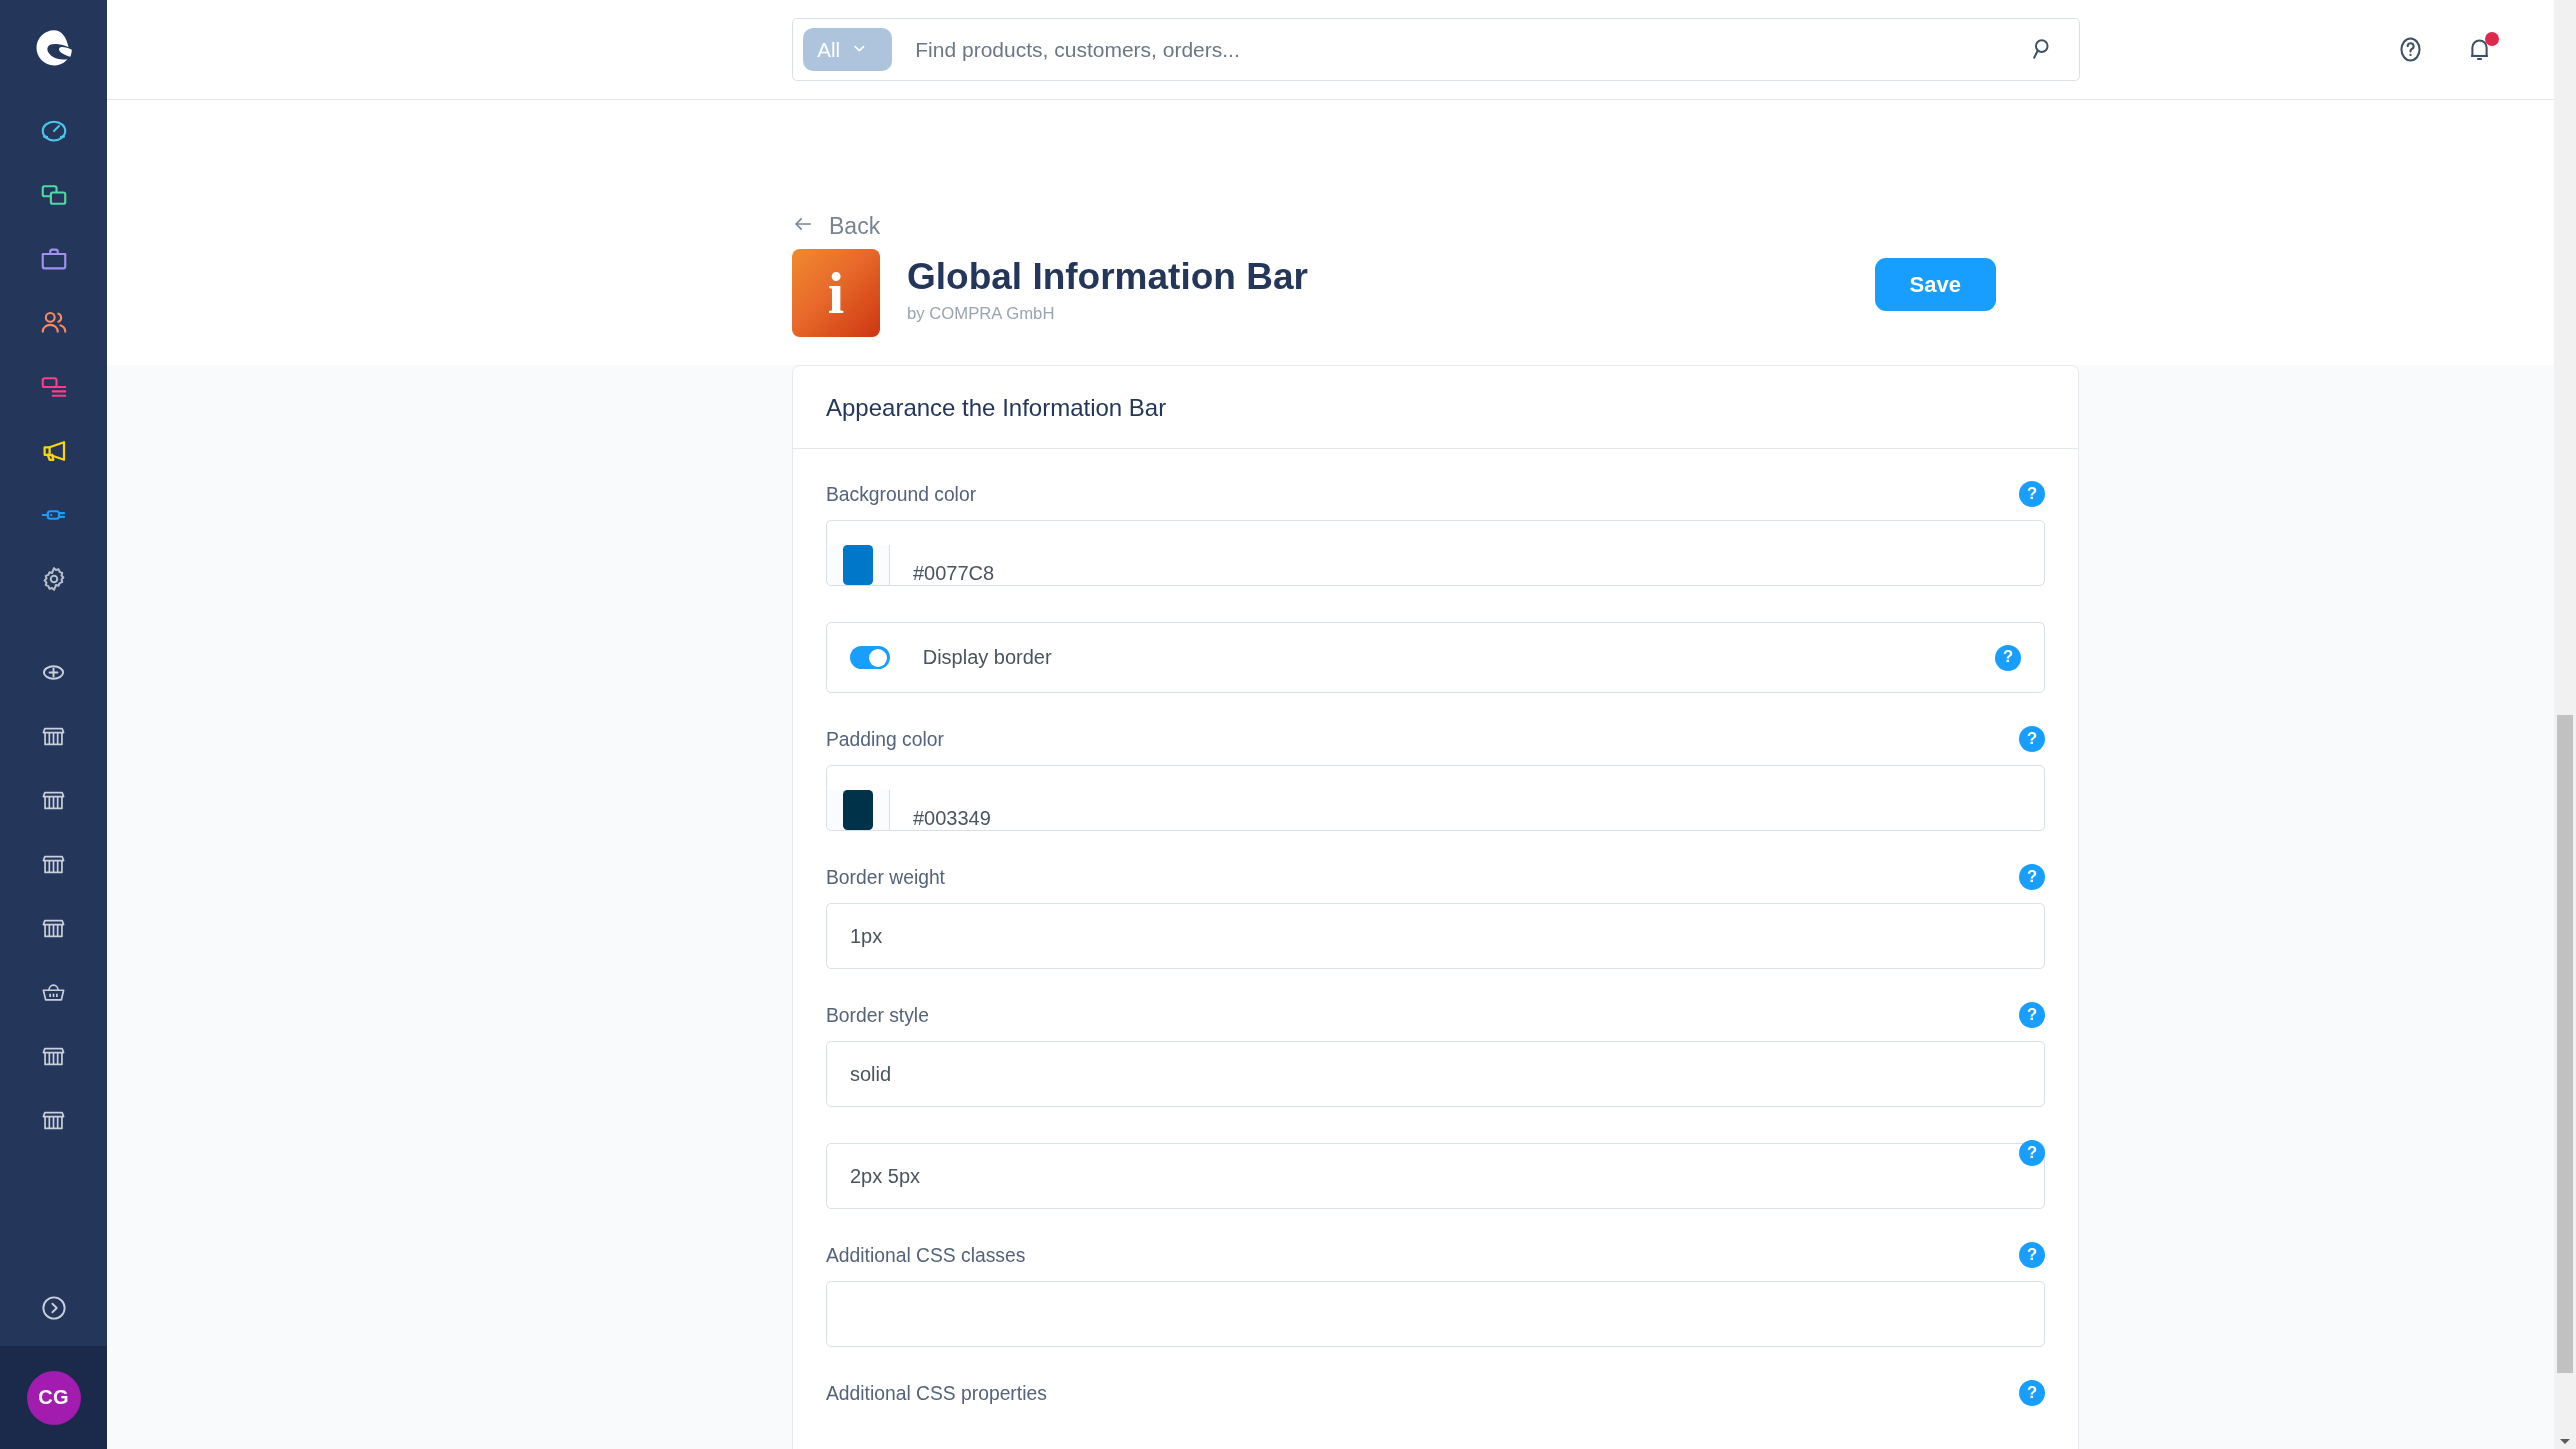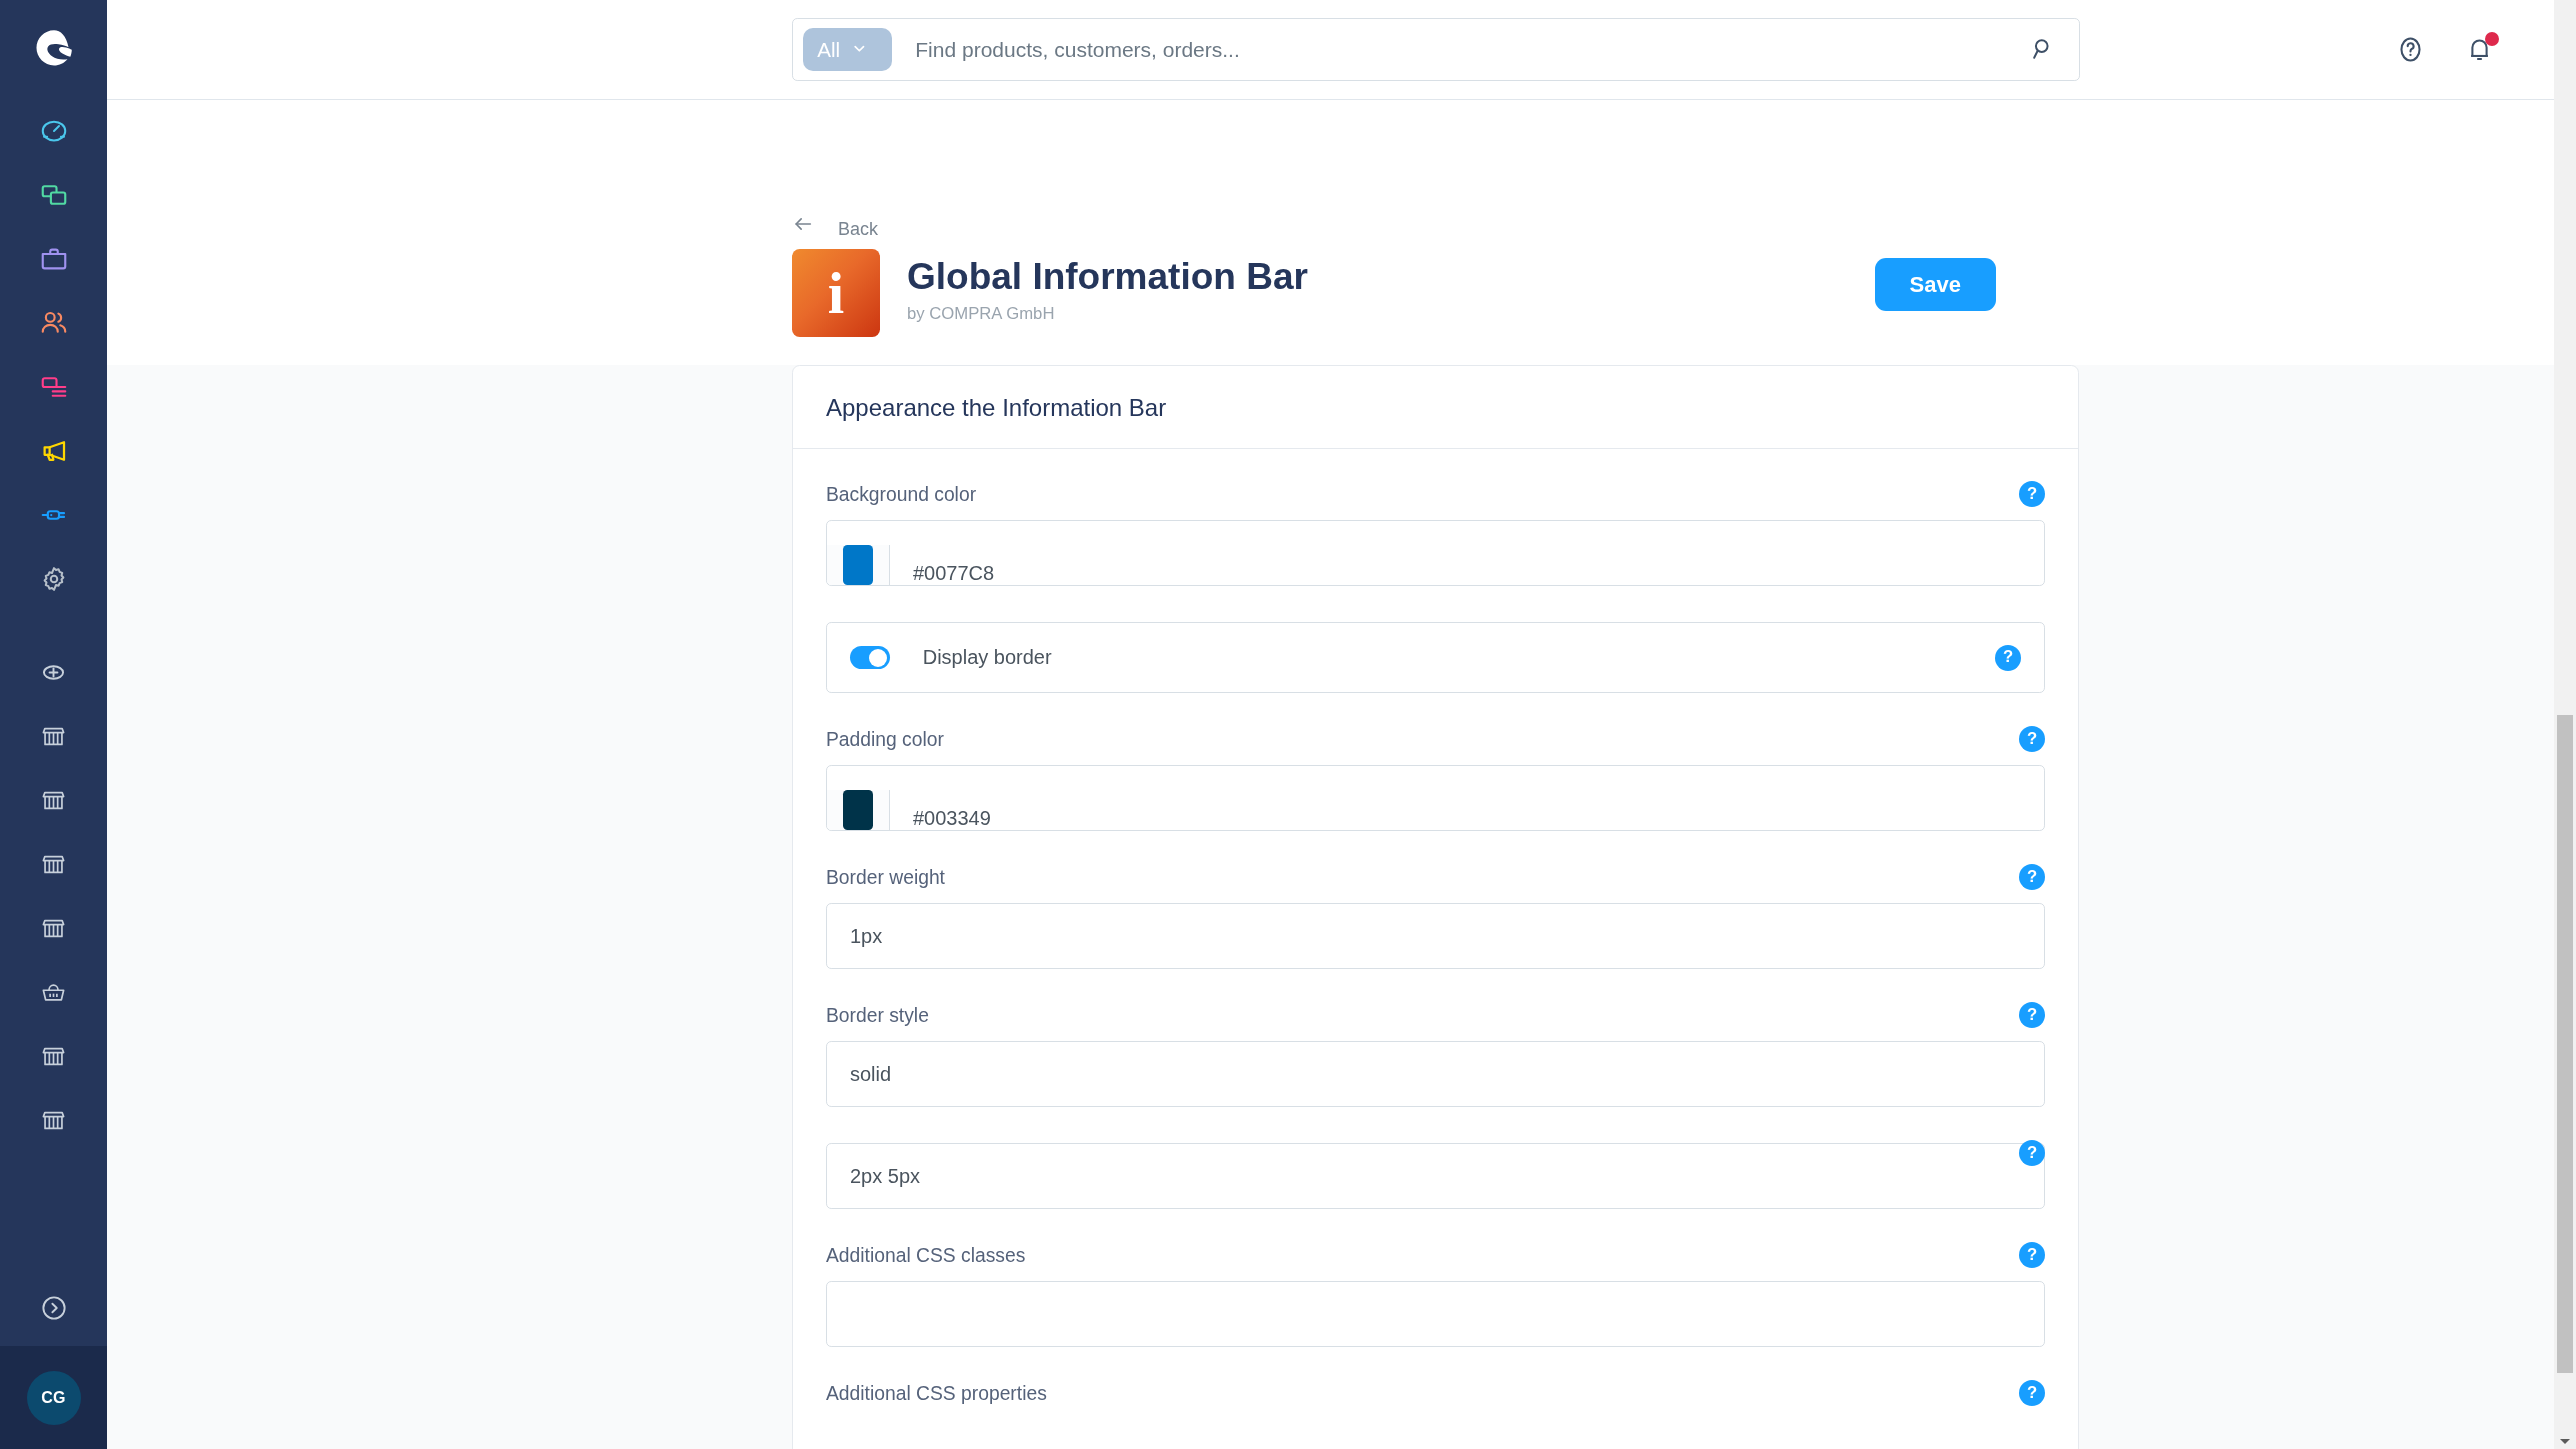--- a/index.html
+++ b/index.html
@@ -27,22 +27,22 @@
   }
   .sb-item svg { display:block; }
   .sb-spacer { flex: 1 1 auto; }
   .sb-footer {
     width: 100%; background: #1B2A4B;
     display: flex; align-items: center; justify-content: center;
     height: 103px;
   }
   .avatar {
     width: 54px; height: 54px; border-radius: 50%;
-    background: #0c4a6e;
-    color: #fff; font-size: 16px; font-weight: bold;
+    background: #a21caf;
+    color: #fff; font-size: 20px; font-weight: bold;
     display: flex; align-items: center; justify-content: center;
     letter-spacing: 0.3px;
   }
 
   
   .main { flex: 1 1 auto; height: 1449px; display: flex; flex-direction: column;
           background: #F9FAFB; position: relative; overflow: hidden; }
 
   
   .topbar {
@@ -81,22 +81,22 @@
     width: 14px; height: 14px; border-radius: 50%; background: #DE294C;
   }
 
   
   .page-head {
     background: #fff; padding: 0 0 28px 0; position: relative;
     border-bottom: 0;
   }
   .back-link {
     position: absolute; left: 685px; top: 113px;
-    display: flex; align-items: flex-end; gap: 24px;
-    color: #798490; font-size: 18px;
+    display: flex; align-items: flex-start; gap: 15px;
+    color: #798490; font-size: 23px;
   }
   .head-row {
     display: flex; align-items: flex-start;
     padding: 149px 0 0 685px;
   }
   .app-icon {
     width: 88px; height: 88px; border-radius: 7.7px;
     background: linear-gradient(135deg,#F08A2E 0%,#E8692A 45%,#CC3611 100%);
     display: flex; align-items: center; justify-content: center;
     color: #fff; font-size: 59px; font-family: "Liberation Serif", serif;

